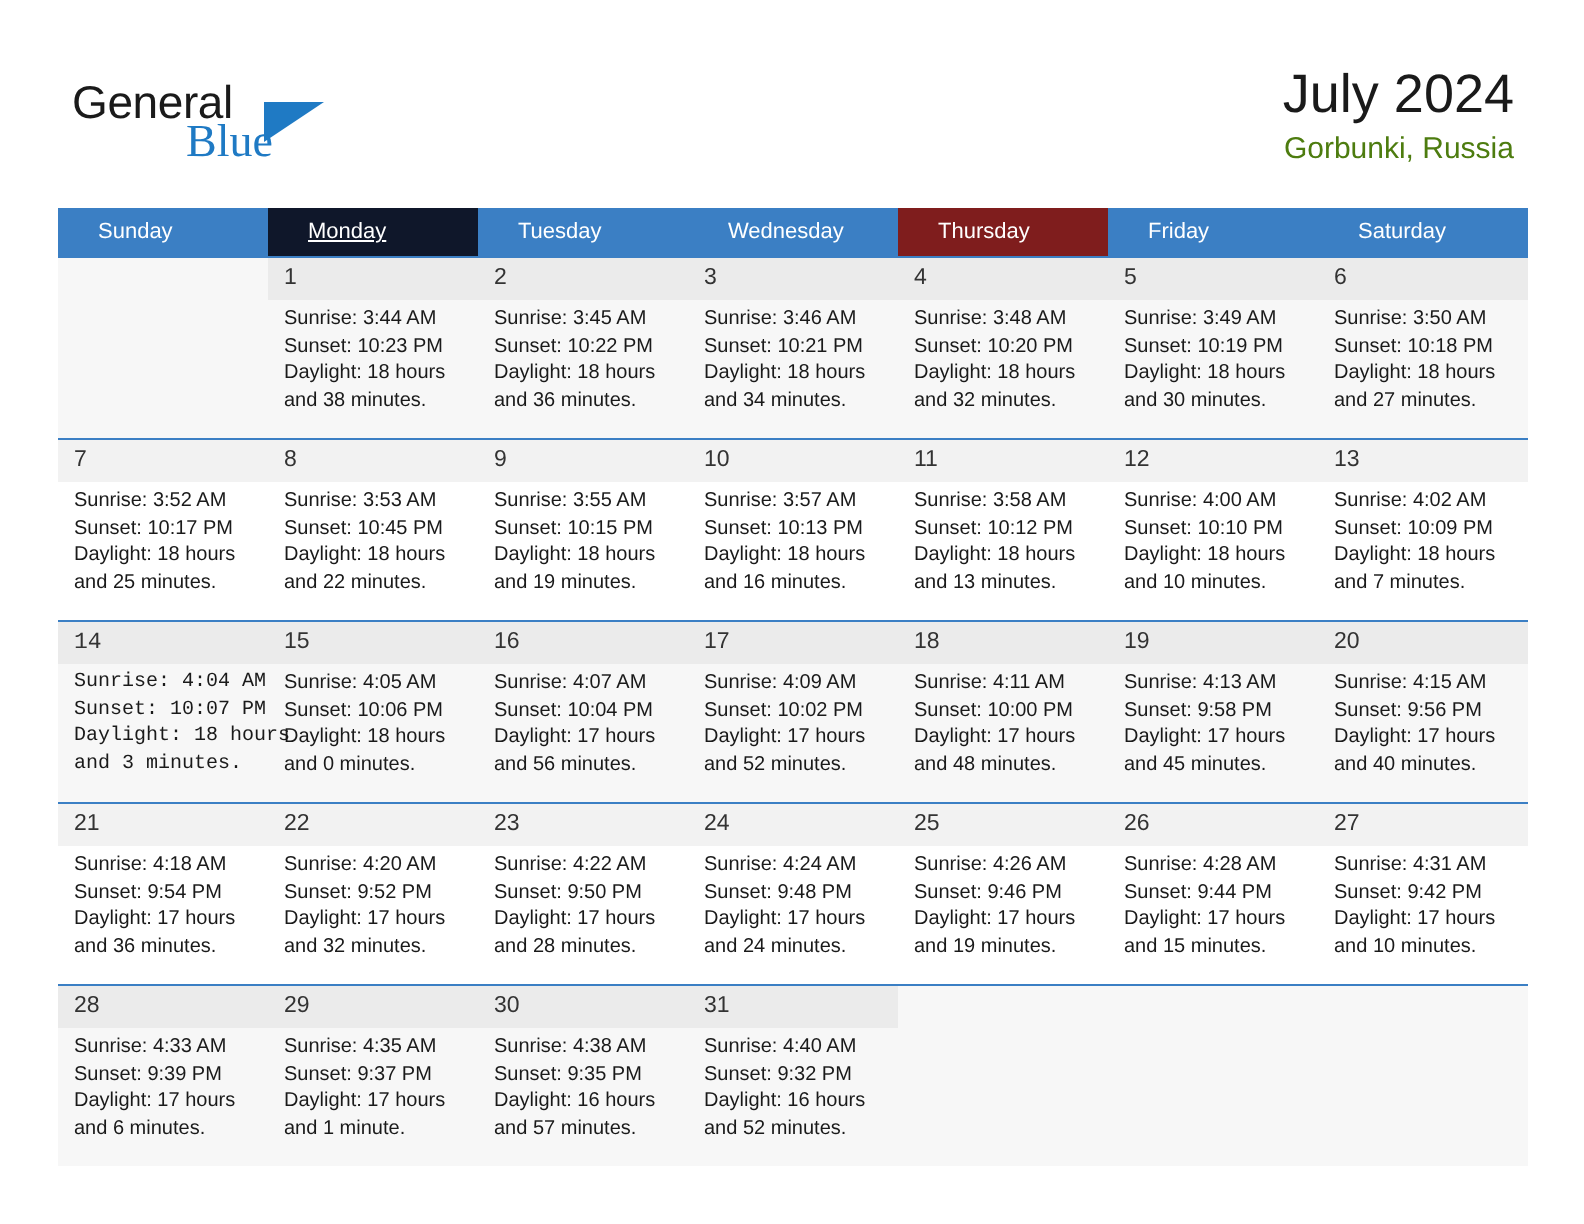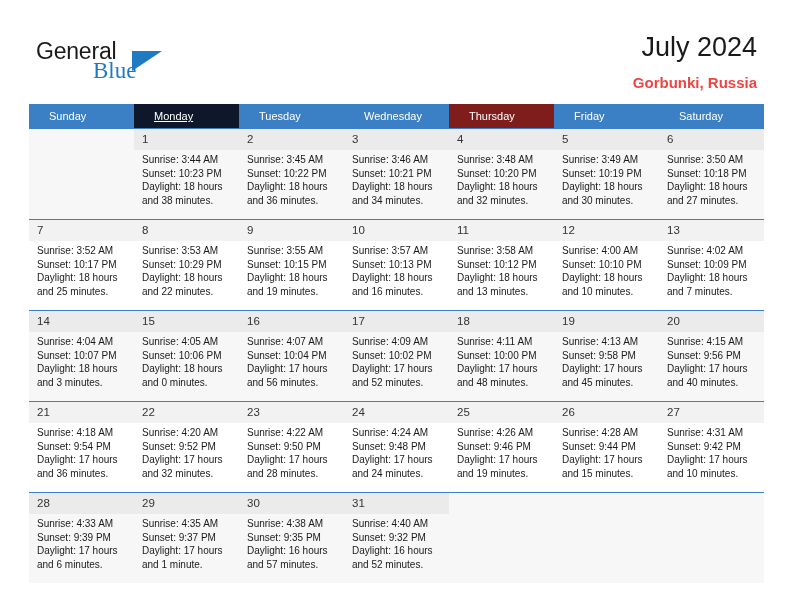--- a/index.html
+++ b/index.html
@@ -70,25 +70,24 @@
     text-align: right;
   }
   .cal-title {
     font-size: 27px;
     color: #1a1a1a;
     line-height: 34px;
     white-space: nowrap;
   }
   .cal-subtitle {
     font-size: 15px;
-    color: #ef4444;
+    color: #4d7c0f;
     line-height: 22px;
-    margin-top: 8px;
+    margin-top: 0;
     white-space: nowrap;
-    font-weight: bold;
   }
 
   
   .calendar {
     position: absolute;
     left: 29px;
     top: 104px;
     width: 735px;
     border-collapse: collapse;
     table-layout: fixed;
@@ -264,21 +263,21 @@
                 <div>Daylight: 18 hours</div>
                 <div>and 25 minutes.</div>
               </div>
             </div>
           </td>
           <td style="border-top-color: rgb(59, 127, 196);">
             <div class="cell">
               <span class="daynum">8</span>
               <div class="info">
                 <div>Sunrise: 3:53 AM</div>
-                <div>Sunset: 10:29 PM</div>
+                <div>Sunset: 10:45 PM</div>
                 <div>Daylight: 18 hours</div>
                 <div>and 22 minutes.</div>
               </div>
             </div>
           </td>
           <td style="border-top-color: rgb(59, 127, 196);">
             <div class="cell">
               <span class="daynum">9</span>
               <div class="info">
                 <div>Sunrise: 3:55 AM</div>
@@ -327,21 +326,21 @@
               <div class="info">
                 <div>Sunrise: 4:02 AM</div>
                 <div>Sunset: 10:09 PM</div>
                 <div>Daylight: 18 hours</div>
                 <div>and 7 minutes.</div>
               </div>
             </div>
           </td>
         </tr>
         <tr class="shaded">
-          <td style="border-top-color: rgb(59, 127, 196);">
+          <td style="border-top-color: rgb(59, 127, 196); font-family: Liberation Mono, monospace;">
             <div class="cell">
               <span class="daynum">14</span>
               <div class="info">
                 <div>Sunrise: 4:04 AM</div>
                 <div>Sunset: 10:07 PM</div>
                 <div>Daylight: 18 hours</div>
                 <div>and 3 minutes.</div>
               </div>
             </div>
           </td>

